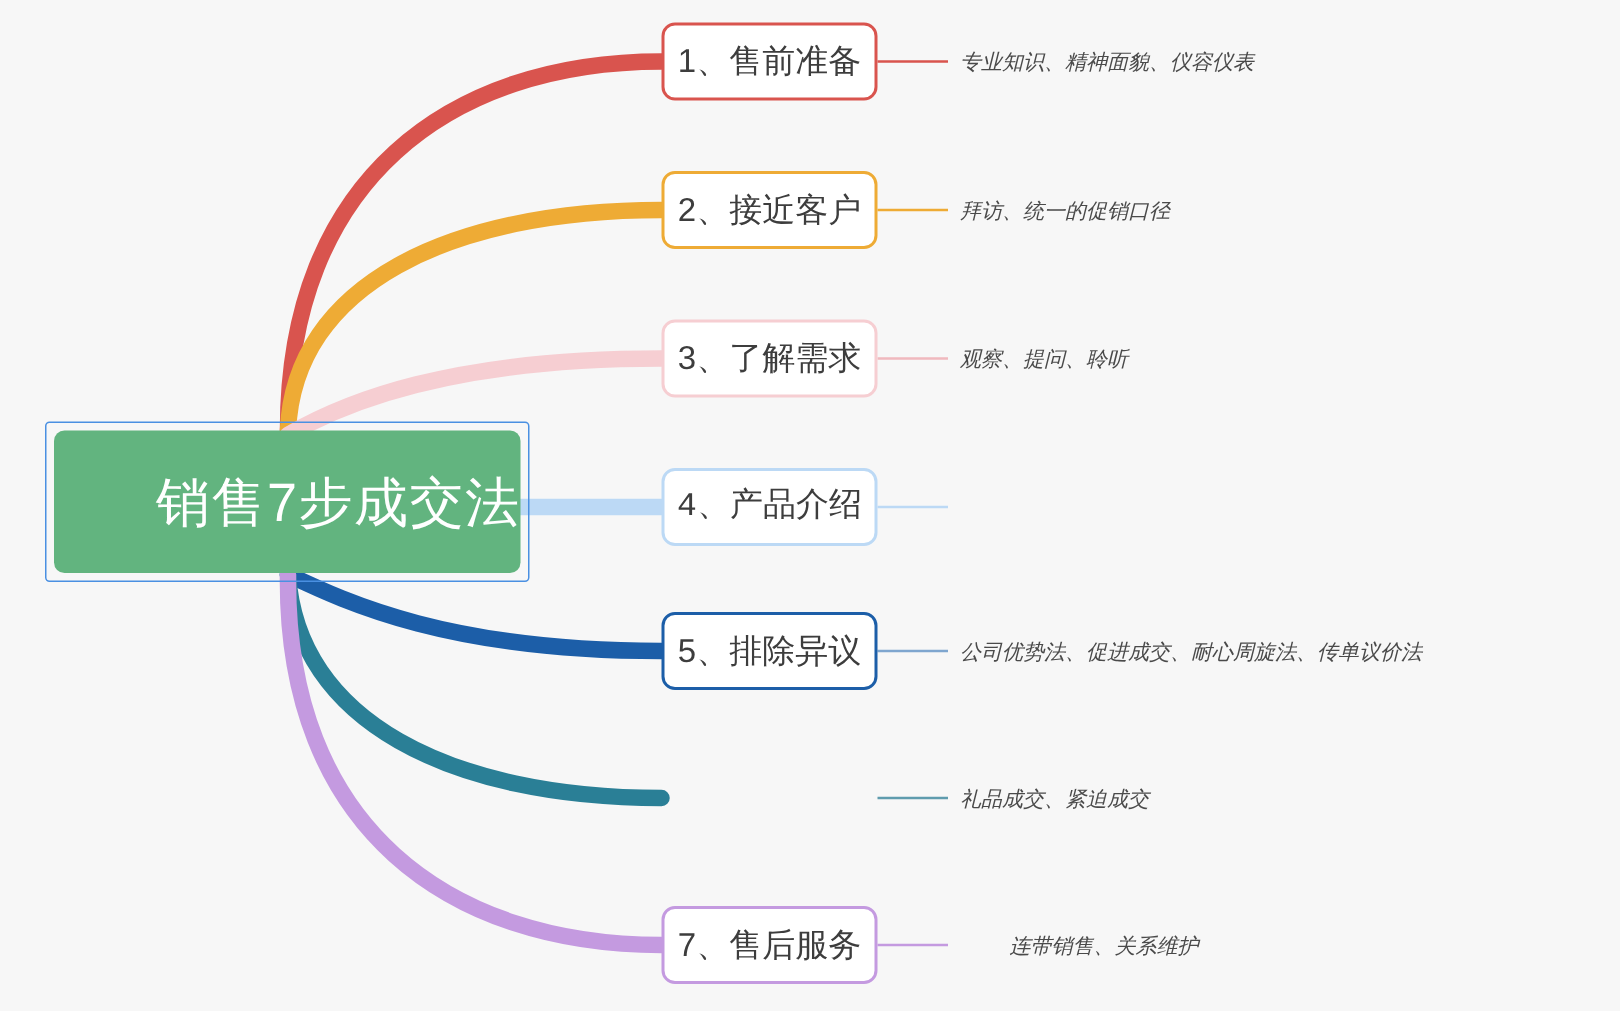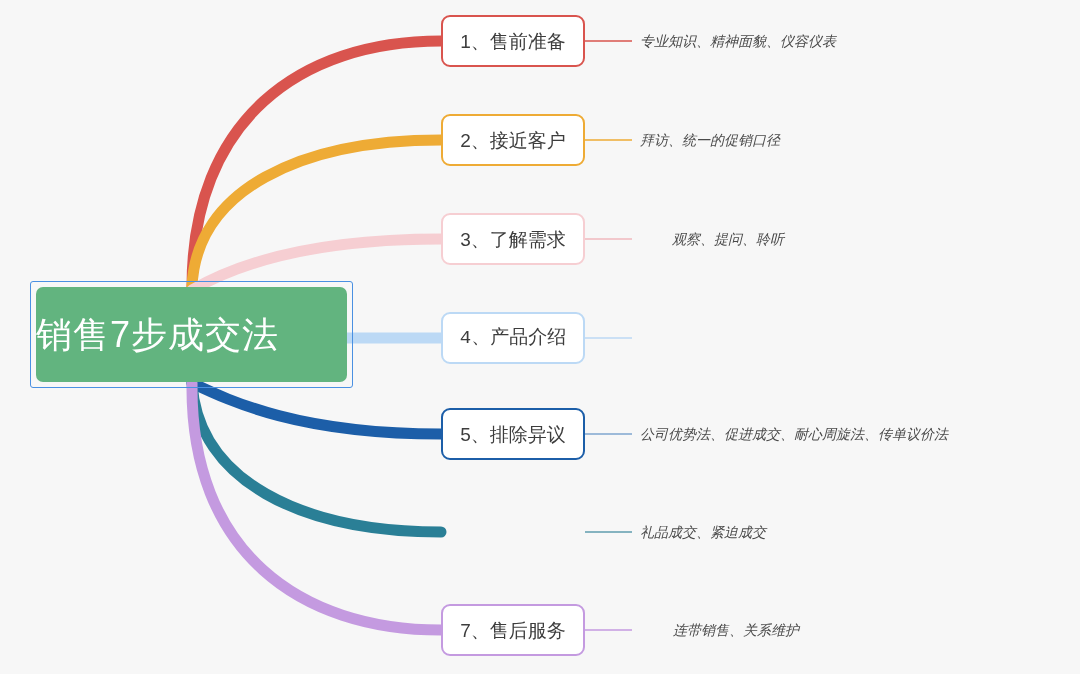--- a/index.html
+++ b/index.html
@@ -49,21 +49,21 @@
   #root-fill {
     position: absolute;
     left: 5px;
     top: 5px;
     right: 5px;
     bottom: 5px;
     background: #62b47f;
     border-radius: 7px;
     display: flex;
     align-items: center;
-    justify-content: flex-start;
+    justify-content: flex-end;
   }
 
   #root-label {
     color: #ffffff;
     font-size: 36px;
     letter-spacing: 1px;
     line-height: 1;
     white-space: nowrap;
   }
 
@@ -76,21 +76,21 @@
     border-width: 2px;
     border-style: solid;
     display: flex;
     align-items: center;
     justify-content: center;
     z-index: 3;
     padding: 0 12px;
   }
 
   .topic-label {
-    font-size: 19px;
+    font-size: 22px;
     color: #3d3d3d;
     white-space: nowrap;
     line-height: 1;
   }
 
   
   .leaf {
     position: absolute;
     z-index: 3;
     font-size: 14px;
@@ -104,21 +104,21 @@
   .topic-1 { left: 441px; top: 15px;  width: 144px; border-color: #d9544e; }
   .topic-2 { left: 441px; top: 114px; width: 144px; border-color: #eeab35; }
   .topic-3 { left: 441px; top: 213px; width: 144px; border-color: #f6ced2; }
   .topic-4 { left: 441px; top: 312px; width: 144px; border-color: #bcd9f5; font-family: Liberation Mono, monospace; }
   .topic-5 { left: 441px; top: 408px; width: 144px; border-color: #1c5ea8; }
   .topic-6 { left: 441px; top: 506px; width: 144px; border-color: #2a7f96; }
   .topic-7 { left: 441px; top: 604px; width: 144px; border-color: #c49ae0; }
 
   .leaf-1 { left: 640px; top: 41px;  }
   .leaf-2 { left: 640px; top: 140px; }
-  .leaf-3 { left: 640px; top: 239px; margin-left: 32px; }
+  .leaf-3 { left: 640px; top: 239px; }
   .leaf-4 { left: 640px; top: 338px; }
   .leaf-5 { left: 640px; top: 434px; }
   .leaf-6 { left: 640px; top: 532px; }
   .leaf-7 { left: 640px; top: 630px; margin-left: 33px; }
 </style>
 </head>
 <body>
 
 <div id="canvas">
 

